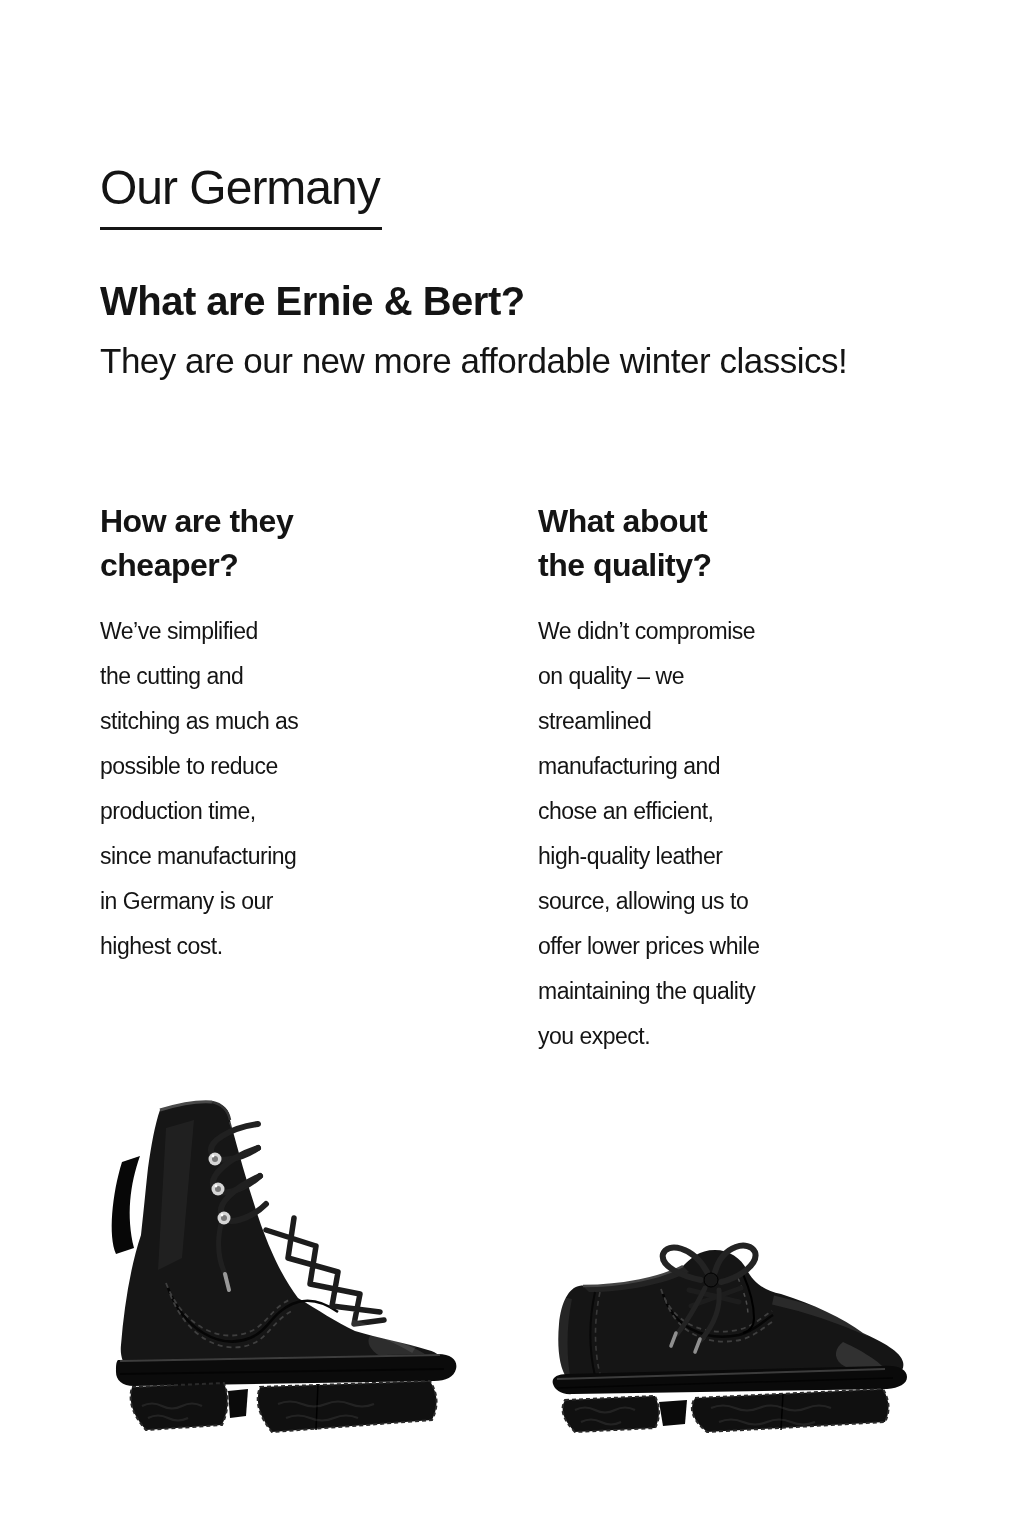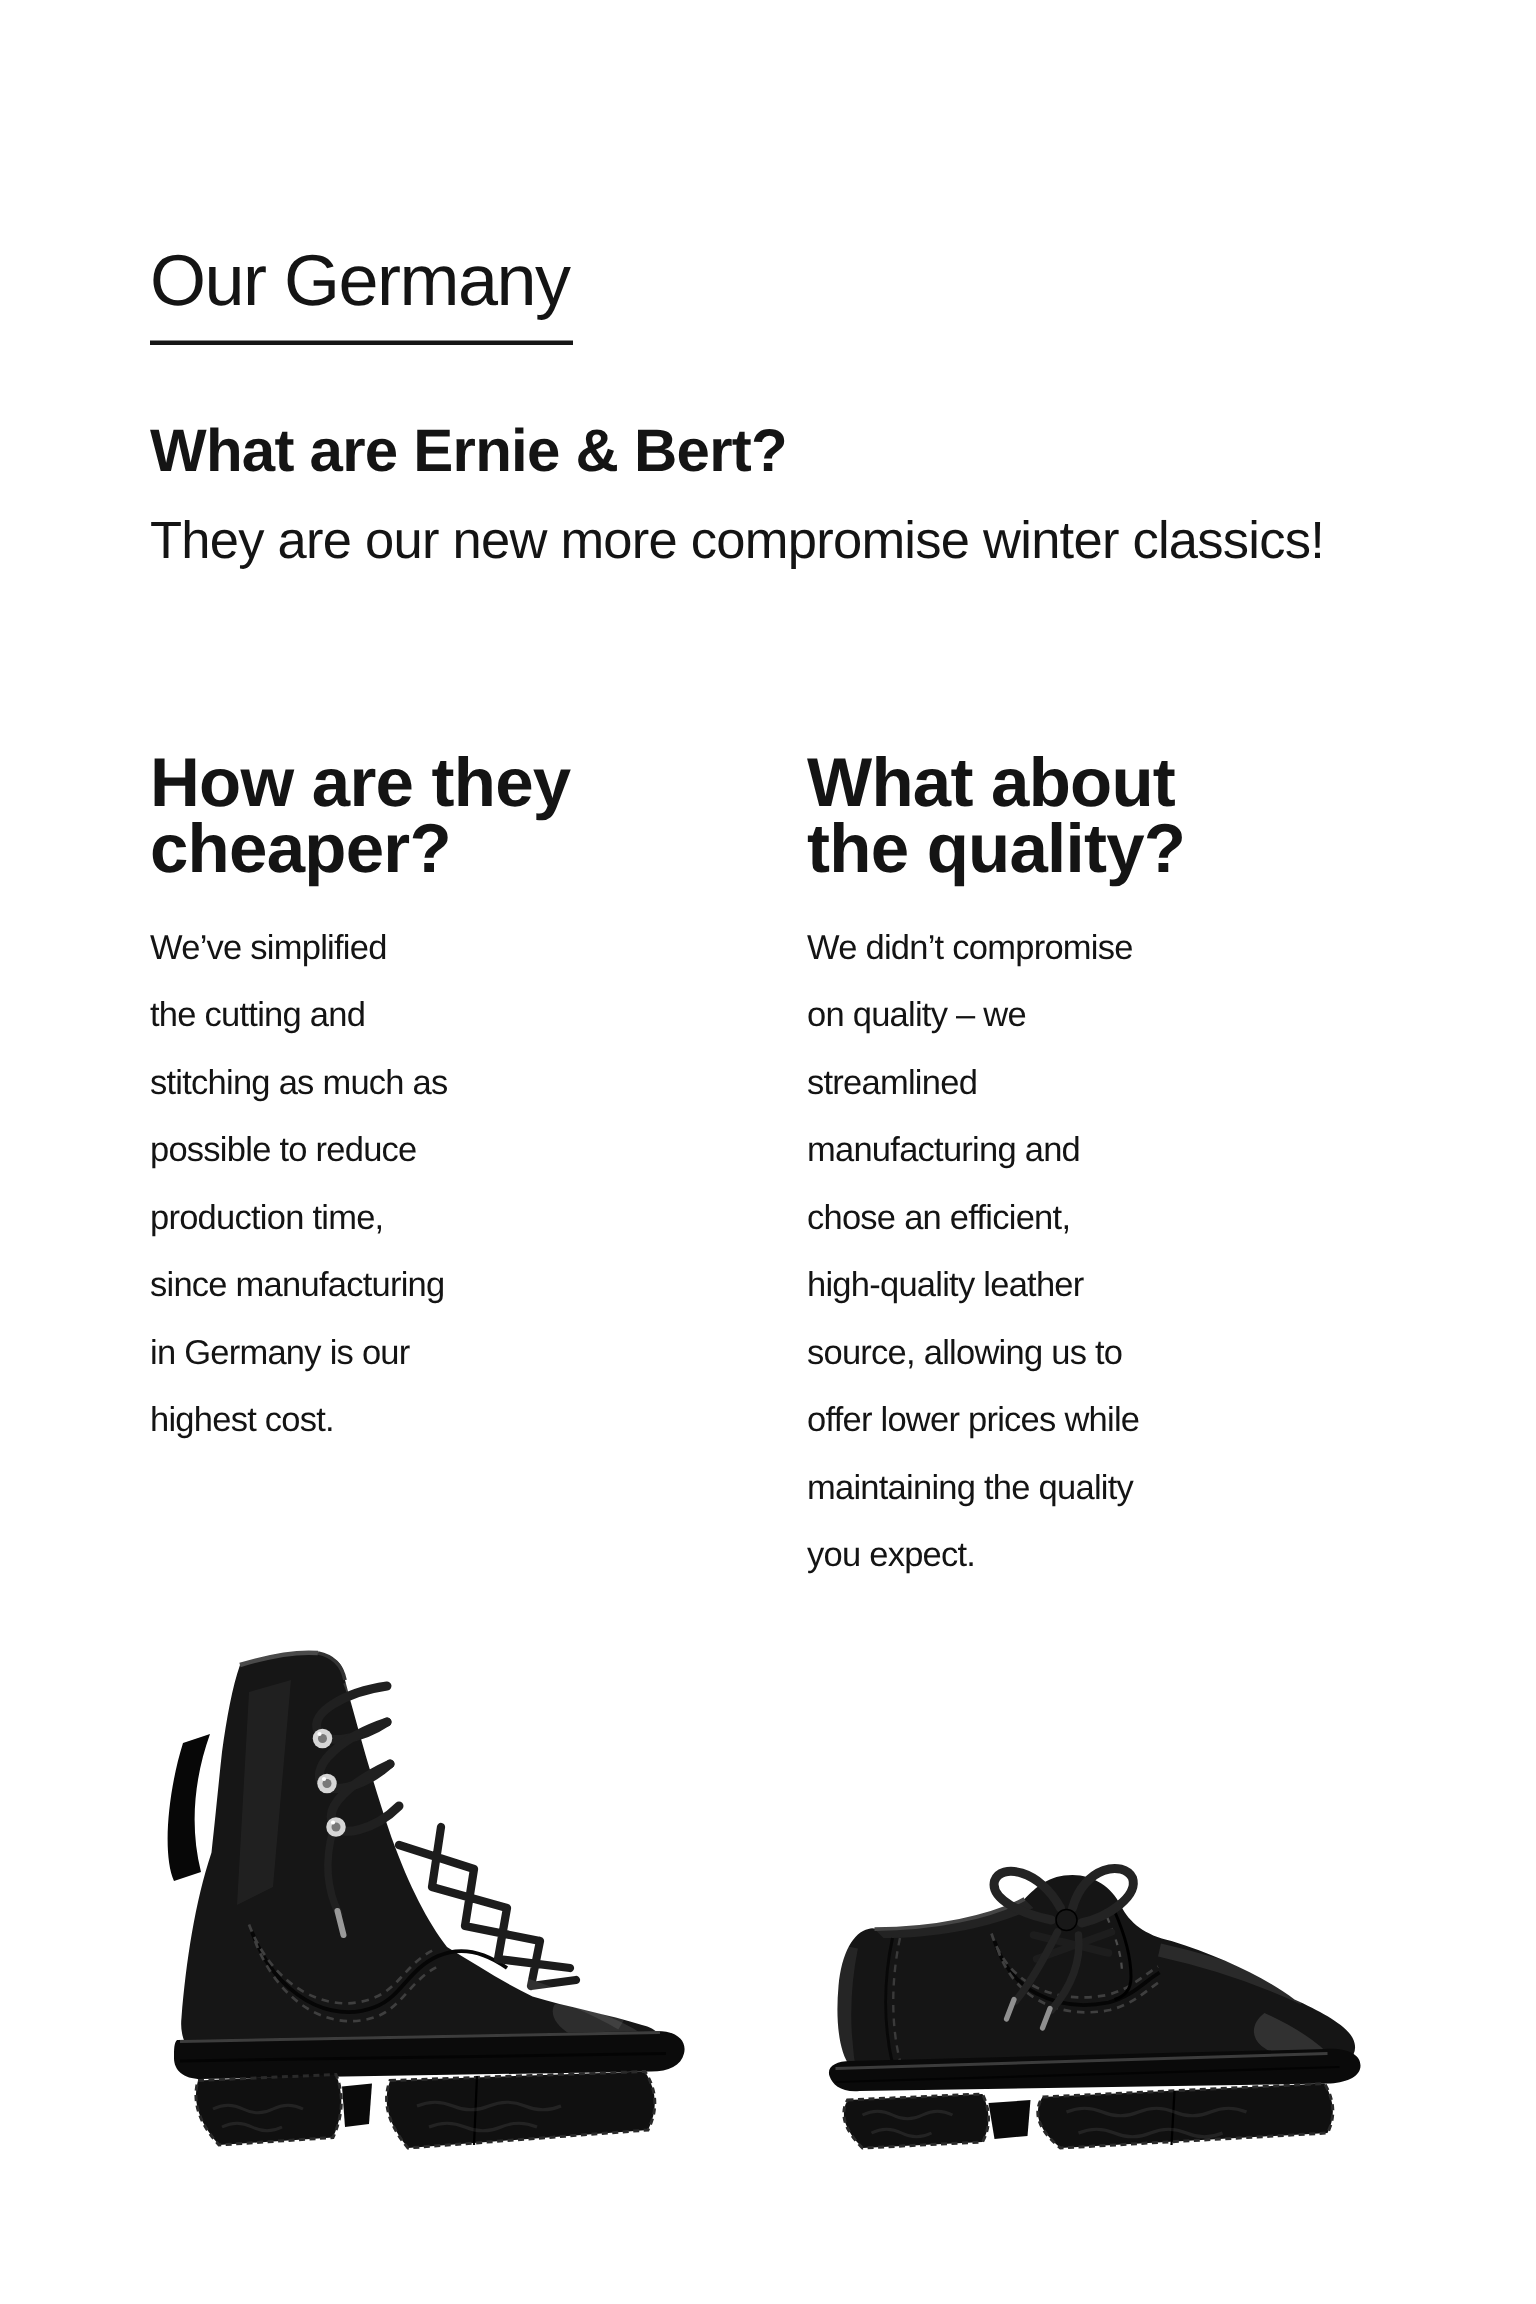--- a/index.html
+++ b/index.html
@@ -28,39 +28,39 @@
   .intro-a{
     left:100px;top:341px;
     font-size:35px;font-weight:400;letter-spacing:-0.5px;
     margin:0;
   }
   .col{top:499px;width:430px;}
   .col-left{left:100px;}
   .col-right{left:538px;width:450px;}
   .col h3{
     margin:0;
-    font-size:46px;font-weight:700;letter-spacing:-0.5px;
+    font-size:32px;font-weight:700;letter-spacing:-0.5px;
     line-height:44px;
   }
   .col p{
     margin:22px 0 0 0;
     font-size:23px;font-weight:400;letter-spacing:-0.5px;
     line-height:45px;
   }
   .boot-svg{left:108px;top:1098px;width:352px;height:345px;}
   .derby-svg{left:543px;top:1238px;width:400px;height:200px;}
 </style>
 </head>
 <body>
 
 <h1 class="abs page-title">Our Germany</h1>
 
 <section>
   <h2 class="abs intro-q">What are Ernie &amp; Bert?</h2>
-  <p class="abs intro-a">They are our new more compromise winter classics!</p>
+  <p class="abs intro-a">They are our new more affordable winter classics!</p>
 </section>
 
 <section class="abs col col-left">
   <h3 class="preline">How are they
 cheaper?</h3>
   <p class="preline">We’ve simplified
 the cutting and
 stitching as much as
 possible to reduce
 production time,

